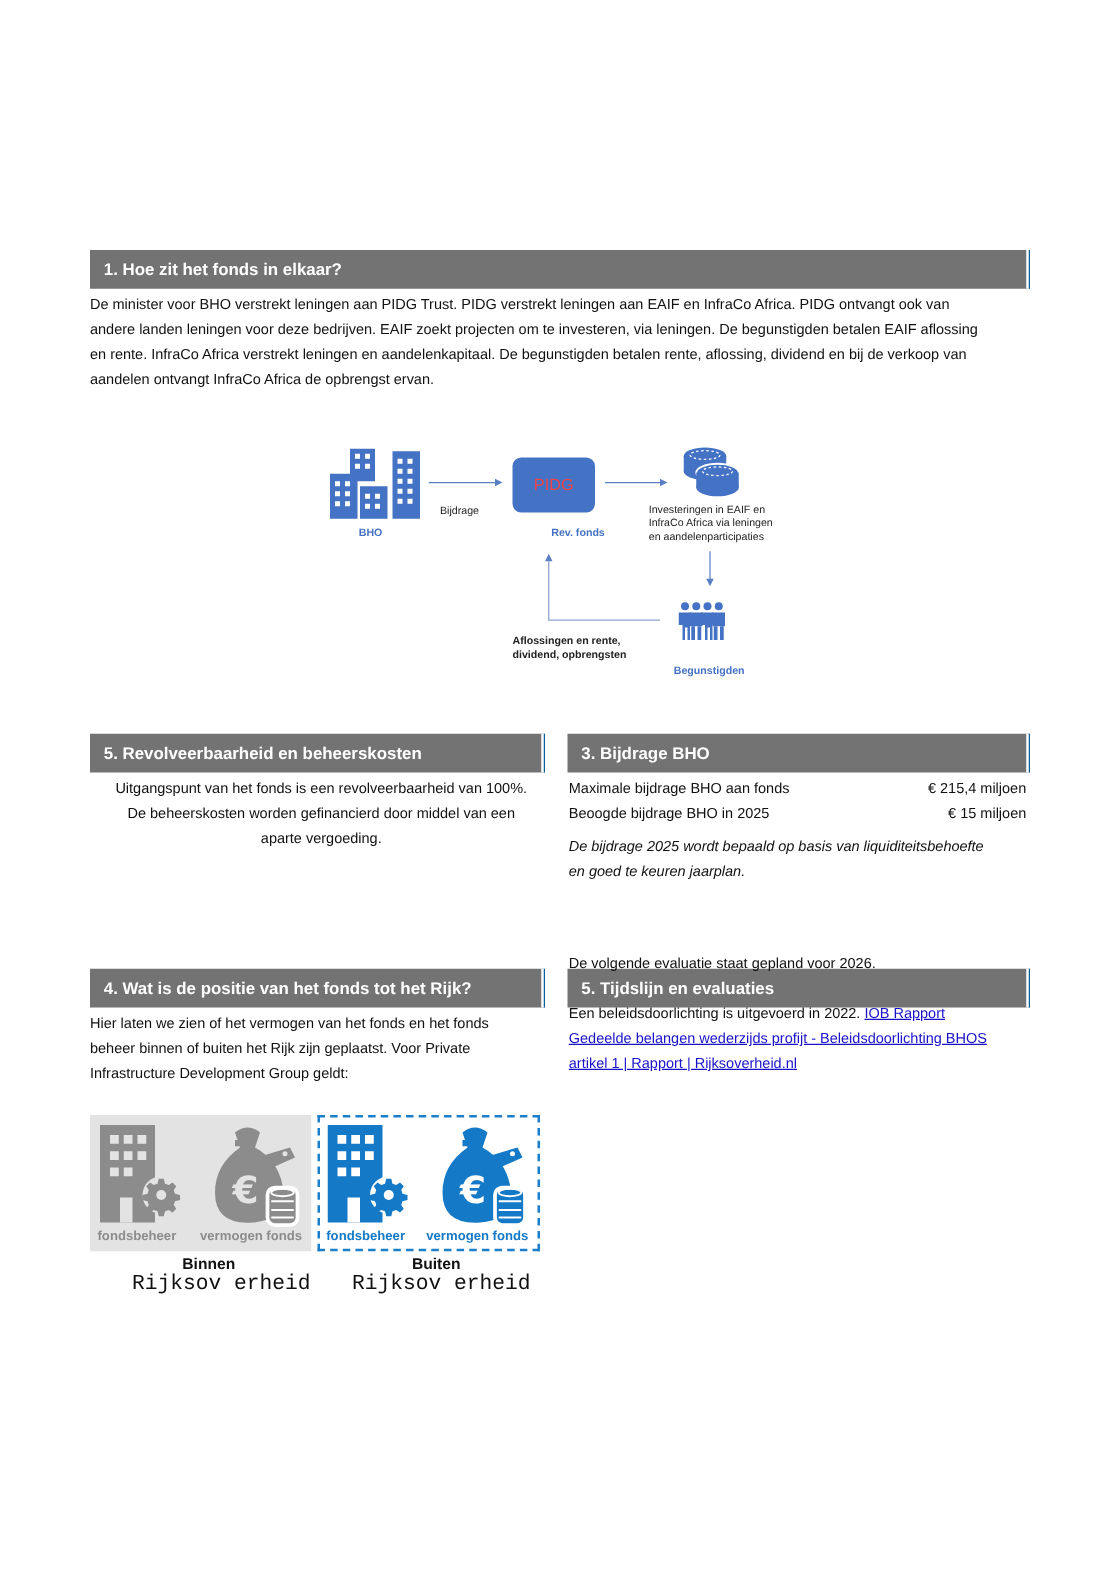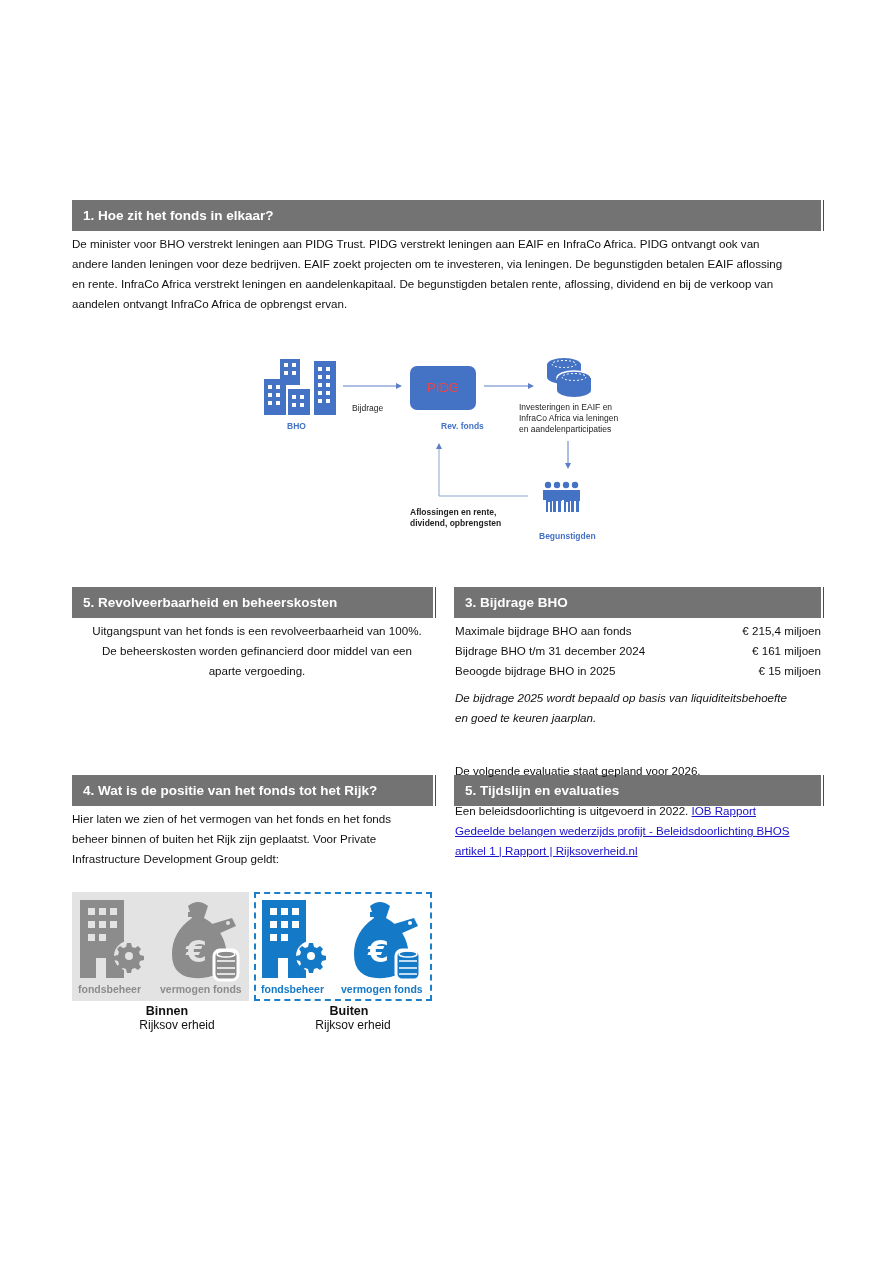--- a/index.html
+++ b/index.html
@@ -13,21 +13,21 @@
   .row { display: flex; justify-content: space-between; width: 366px; font-size: 11.6px; line-height: 20px; }
   .ital { font-style: italic; }
   a.lnk { color: #1a12c9; text-decoration: underline; }
   .dlabel { position: absolute; font-size: 8.5px; color: #222; line-height: 11px; }
   .blue-lbl { position: absolute; font-size: 8.5px; color: #4472c4; font-weight: bold; }
   .panel-gray { position: absolute; left: 72px; top: 892px; width: 177px; height: 109px; background: #e3e3e3; }
   .panel-blue { position: absolute; left: 254px; top: 892px; width: 178px; height: 109px;
                 border: 2px dashed #1c7fc9; box-sizing: border-box; }
   .plabel { position: absolute; font-size: 10.5px; font-weight: bold; }
   .cap-b { position: absolute; font-size: 12.5px; font-weight: bold; text-align: center; width: 170px; }
-  .cap-n { position: absolute; font-size: 12px; text-align: center; width: 170px; }
+  .cap-n { position: absolute; font-size: 17px; text-align: center; width: 170px; font-family: Liberation Mono, monospace; }
 </style>
 </head>
 <body>
 
 <div class="hdr" style="left:72px; top:200px; width:752px;">1. Hoe zit het fonds in elkaar?</div>
 <div class="txt" style="left:72px; top:234px; width:760px;">
   <div>De minister voor BHO verstrekt leningen aan PIDG Trust. PIDG verstrekt leningen aan EAIF en InfraCo Africa. PIDG ontvangt ook van</div>
   <div>andere landen leningen voor deze bedrijven. EAIF zoekt projecten om te investeren, via leningen. De begunstigden betalen EAIF aflossing</div>
   <div>en rente. InfraCo Africa verstrekt leningen en aandelenkapitaal. De begunstigden betalen rente, aflossing, dividend en bij de verkoop van</div>
   <div>aandelen ontvangt InfraCo Africa de opbrengst ervan.</div>
@@ -139,24 +139,20 @@
   <div>aparte vergoeding.</div>
 </div>
 
 <div class="hdr" style="left:454px; top:587px; width:370px;">3. Bijdrage BHO</div>
 <div class="txt" style="left:455px; top:621px; width:370px;">
   <div class="row">
     <span>Maximale bijdrage BHO aan fonds</span>
     <span>€ 215,4 miljoen</span>
   </div>
   <div class="row">
-    <span>Bijdrage BHO t/m 31 december 2024</span>
-    <span>€ 161 miljoen</span>
-  </div>
-  <div class="row">
     <span>Beoogde bijdrage BHO in 2025</span>
     <span>€ 15 miljoen</span>
   </div>
   <div class="ital" style="margin-top:7px;">
     <div>De bijdrage 2025 wordt bepaald op basis van liquiditeitsbehoefte</div>
     <div>en goed te keuren jaarplan.</div>
   </div>
 </div>
 
 <div class="hdr" style="left:72px; top:775px; width:364px;">4. Wat is de positie van het fonds tot het Rijk?</div>

